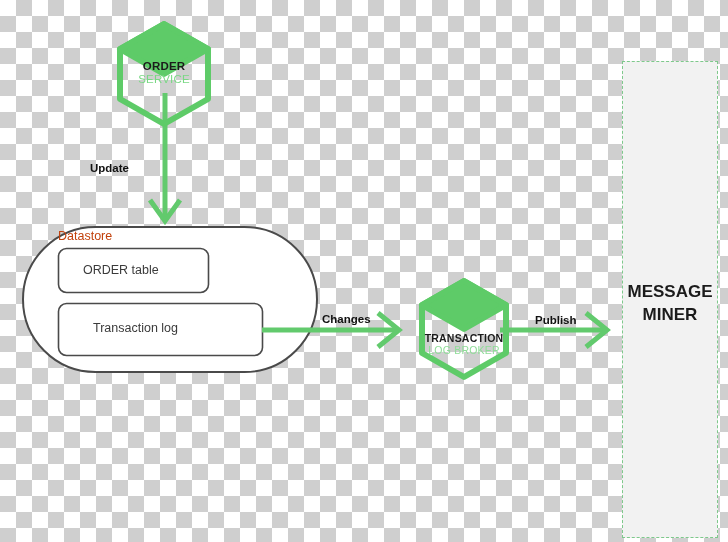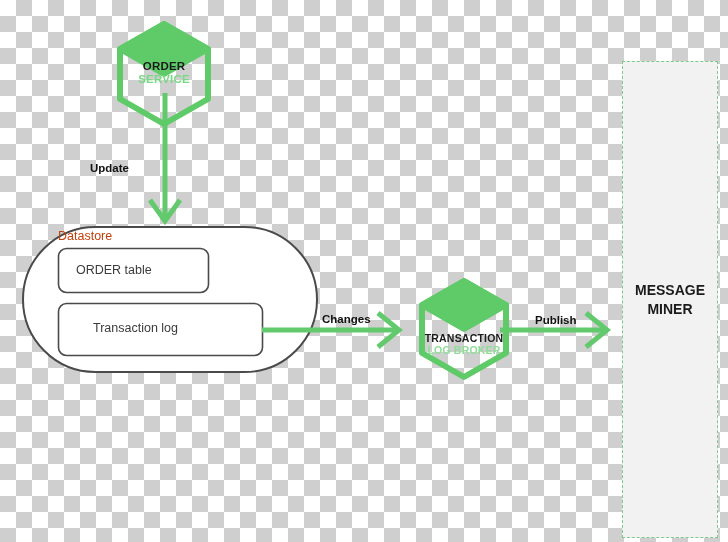--- a/index.html
+++ b/index.html
@@ -42,21 +42,21 @@
     line-height: 1.15;
     pointer-events: none;
   }
 
   .lbl-title {
     font-weight: bold;
     color: #1b1b1b;
     letter-spacing: 0.2px;
   }
   .lbl-sub {
-    font-weight: bold;
+    font-weight: normal;
     letter-spacing: 0.2px;
   }
 
   
   #order-service-text {
     left: 118px;
     top: 60px;
     width: 92px;
     font-size: 11.5px;
   }
@@ -77,41 +77,41 @@
     font-size: 12.5px;
     color: #c2410c;
   }
   #datastore-caption { left: 58px; top: 229px; }
 
   .ds-box-label {
     position: absolute;
     font-size: 12.5px;
     color: #3b3b3b;
   }
-  #order-table-label { left: 76px; top: 263px; }
+  #order-table-label { left: 83px; top: 263px; }
   #txn-log-label     { left: 81px; top: 321px; margin-left: 12px; }
 
   
   #message-broker-box {
     position: absolute;
     left: 622px;
     top: 61px;
     width: 96px;
     height: 477px;
     background: #f2f2f2;
     border: 1.5px dashed #7ec98b;
     box-sizing: border-box;
   }
   #message-broker-label {
     position: absolute;
     left: 622px;
     top: 281px;
     width: 96px;
     text-align: center;
-    font-size: 14px;
+    font-size: 17px;
     font-weight: bold;
     color: #1b1b1b;
     line-height: 1.35;
   }
 
   
   .edge-label {
     position: absolute;
     font-size: 11.5px;
     font-weight: bold;

